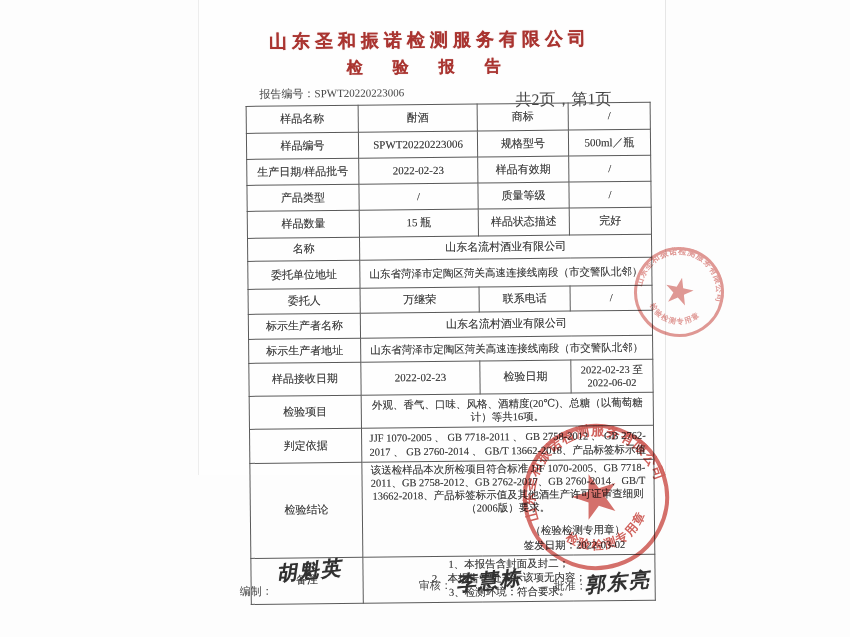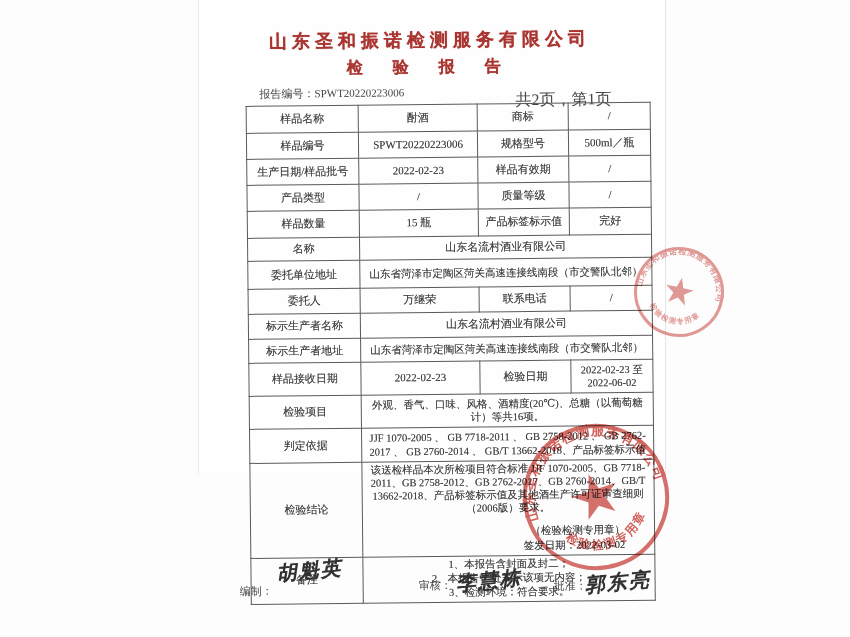--- a/index.html
+++ b/index.html
@@ -77,21 +77,21 @@
         </tr>
         <tr class="h26">
           <td>产品类型</td>
           <td>/</td>
           <td>质量等级</td>
           <td>/</td>
         </tr>
         <tr class="h27">
           <td>样品数量</td>
           <td>15 瓶</td>
-          <td>产品标签标示值</td>
+          <td>样品状态描述</td>
           <td>完好</td>
         </tr>
         <tr class="h23">
           <td>名称</td>
           <td colspan="3">山东名流村酒业有限公司</td>
         </tr>
         <tr class="h28">
           <td>委托单位地址</td>
           <td colspan="3" class="small">山东省菏泽市定陶区菏关高速连接线南段（市交警队北邻）</td>
         </tr>

